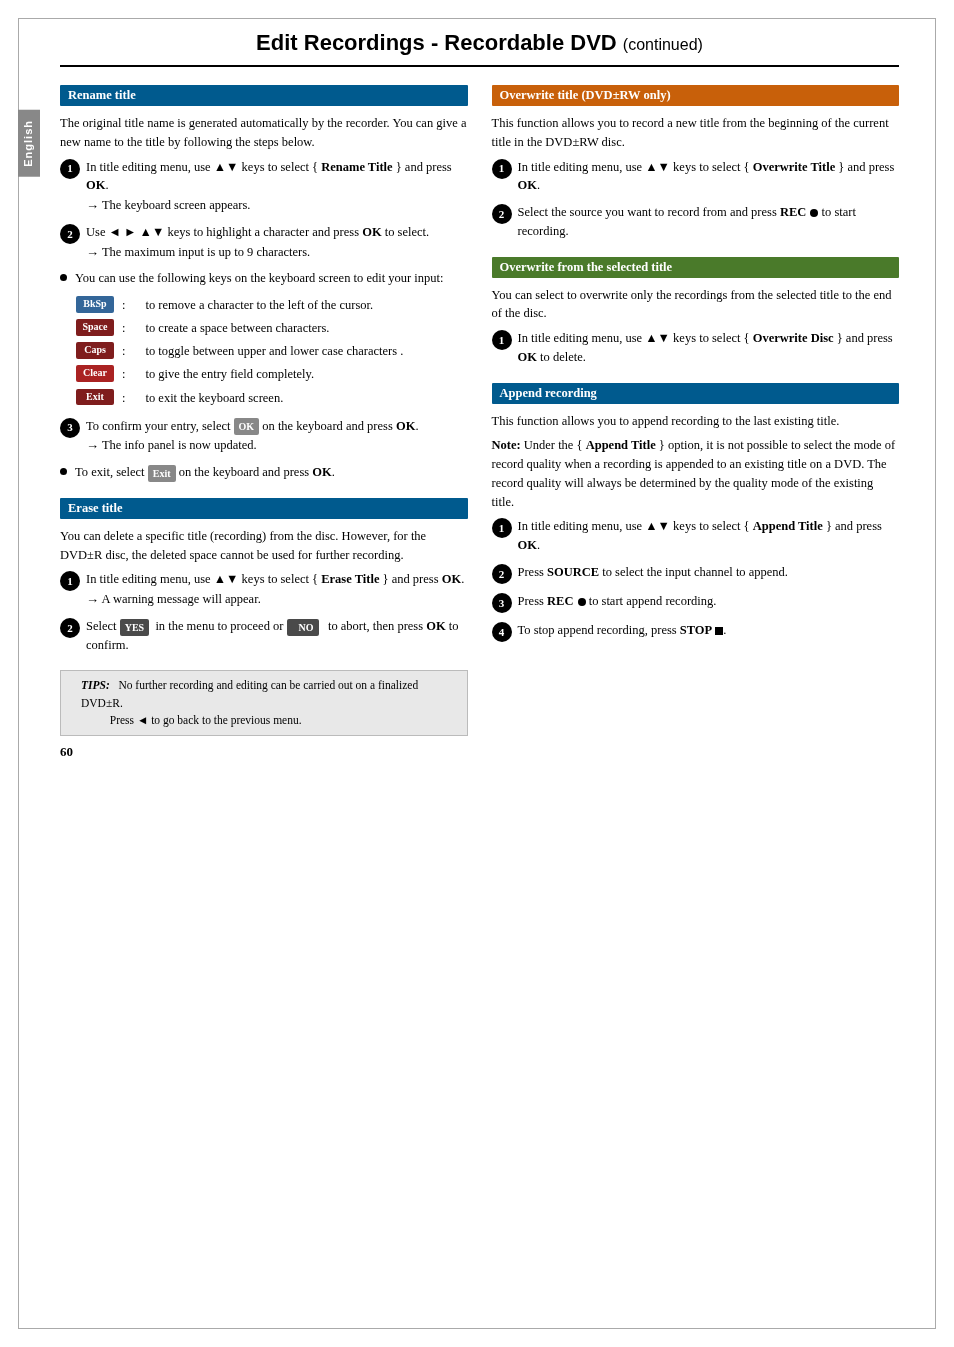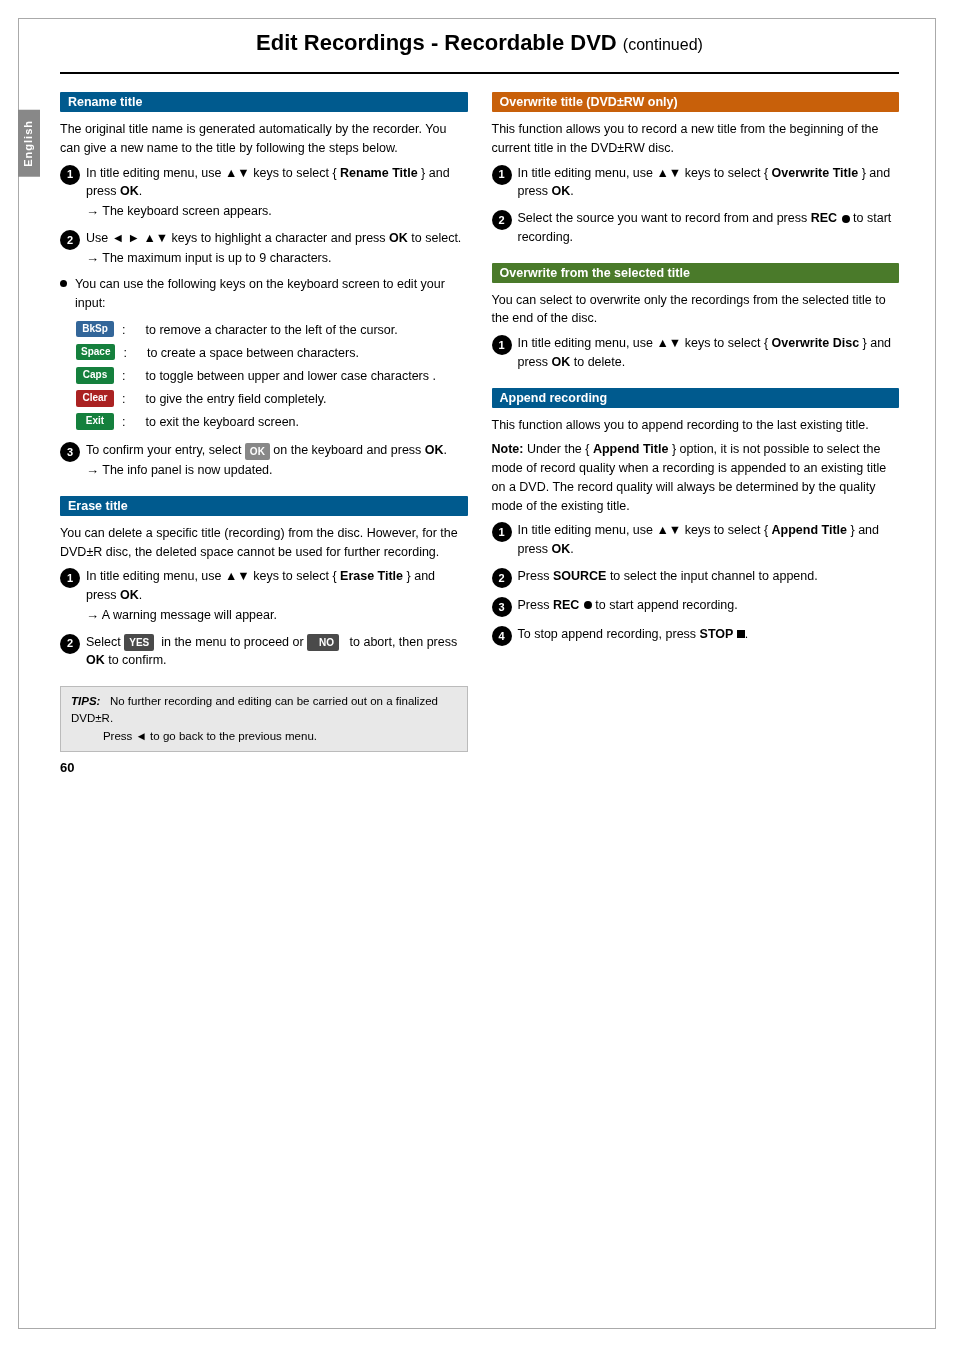--- a/index.html
+++ b/index.html
@@ -38,32 +38,33 @@
 
     .main-content {
       margin: 30px 55px 30px 60px;
     }
 
     .page-title {
       font-size: 22px;
       font-weight: bold;
       text-align: center;
       margin-bottom: 18px;
-      padding-bottom: 16px;
+      padding-bottom: 9px;
       border-bottom: 2px solid #000;
     }
 
     .page-title span.continued {
       font-size: 16px;
       font-weight: normal;
     }
 
     .two-col {
       display: flex;
       gap: 24px;
+      font-family: Liberation Serif, serif;
     }
 
     .col-left {
       flex: 1;
     }
 
     .col-right {
       flex: 1;
     }
 
@@ -167,21 +168,21 @@
 
     .key-badge.blue {
       background: #336699;
     }
 
     .key-badge.red-k {
       background: #aa2222;
     }
 
     .key-badge.gray {
-      background: #15803d;
+      background: #7f1d1d;
     }
 
     .key-colon {
       flex-shrink: 0;
       font-size: 12.5px;
     }
 
     .key-desc {
       font-size: 12.5px;
       line-height: 1.45;
@@ -210,21 +211,21 @@
 
     b { font-weight: bold; }
 
     .section-block {
       margin-bottom: 16px;
     }
 
     .tips-box {
       background: #e8e8e8;
       border: 1px solid #bbb;
-      padding: 6px 10px;
+      padding: 6px 20px;
       font-size: 11.5px;
       margin-top: 16px;
       line-height: 1.5;
     }
 
     .tips-box .tips-label {
       font-weight: bold;
       font-style: italic;
     }
 
@@ -328,20 +329,26 @@
         </div>
 
         <div class="step">
           <div class="step-num">3</div>
           <div class="step-content">
             To confirm your entry, select <span class="inline-badge">OK</span> on the keyboard and press <b>OK</b>.
             <br><span class="arrow-right">→</span> The info panel is now updated.
           </div>
         </div>
 
+        <div class="bullet-step">
+          <div class="bullet-dot"></div>
+          <div>
+            To exit, select <span class="inline-badge">Exit</span> on the keyboard and press <b>OK</b>.
+          </div>
+        </div>
       </div>
 
       <div class="section-block">
         <div class="section-header">Erase title</div>
         <p>You can delete a specific title (recording) from the disc. However, for the DVD±R disc, the deleted space cannot be used for further recording.</p>
 
         <div class="step">
           <div class="step-num">1</div>
           <div class="step-content">
             In title editing menu, use ▲▼ keys to select { <b>Erase Title</b> } and press <b>OK</b>.

